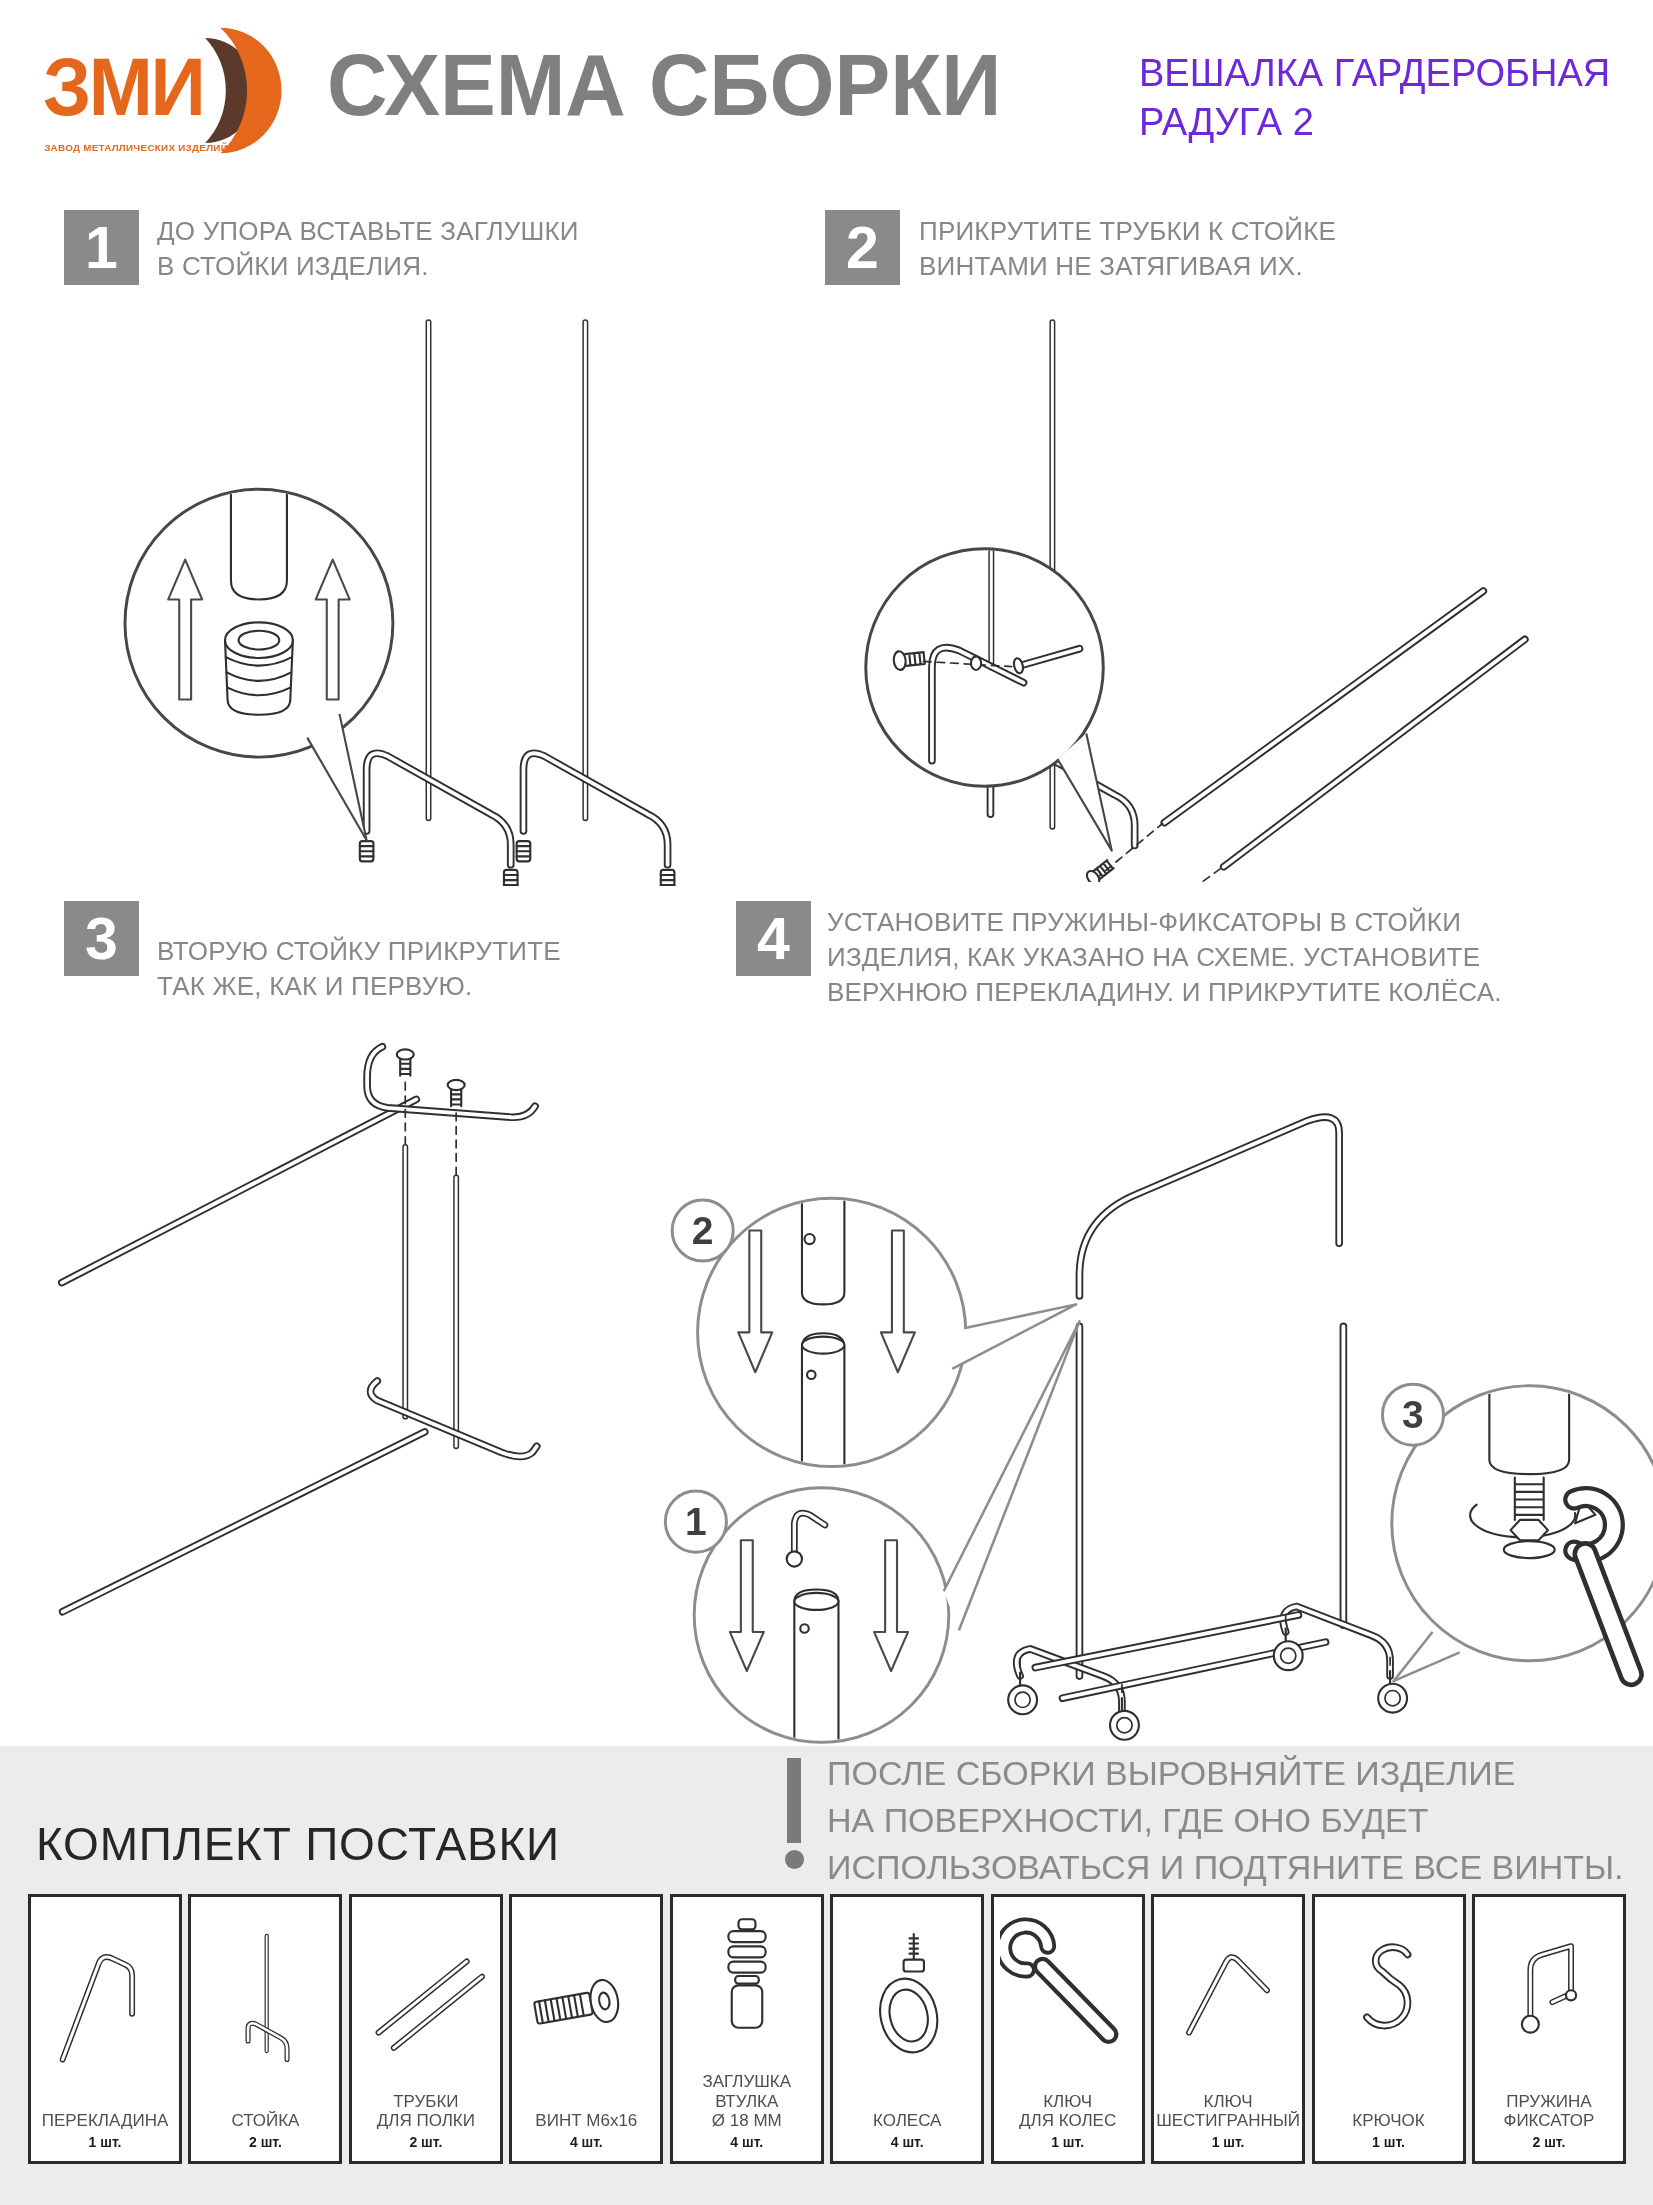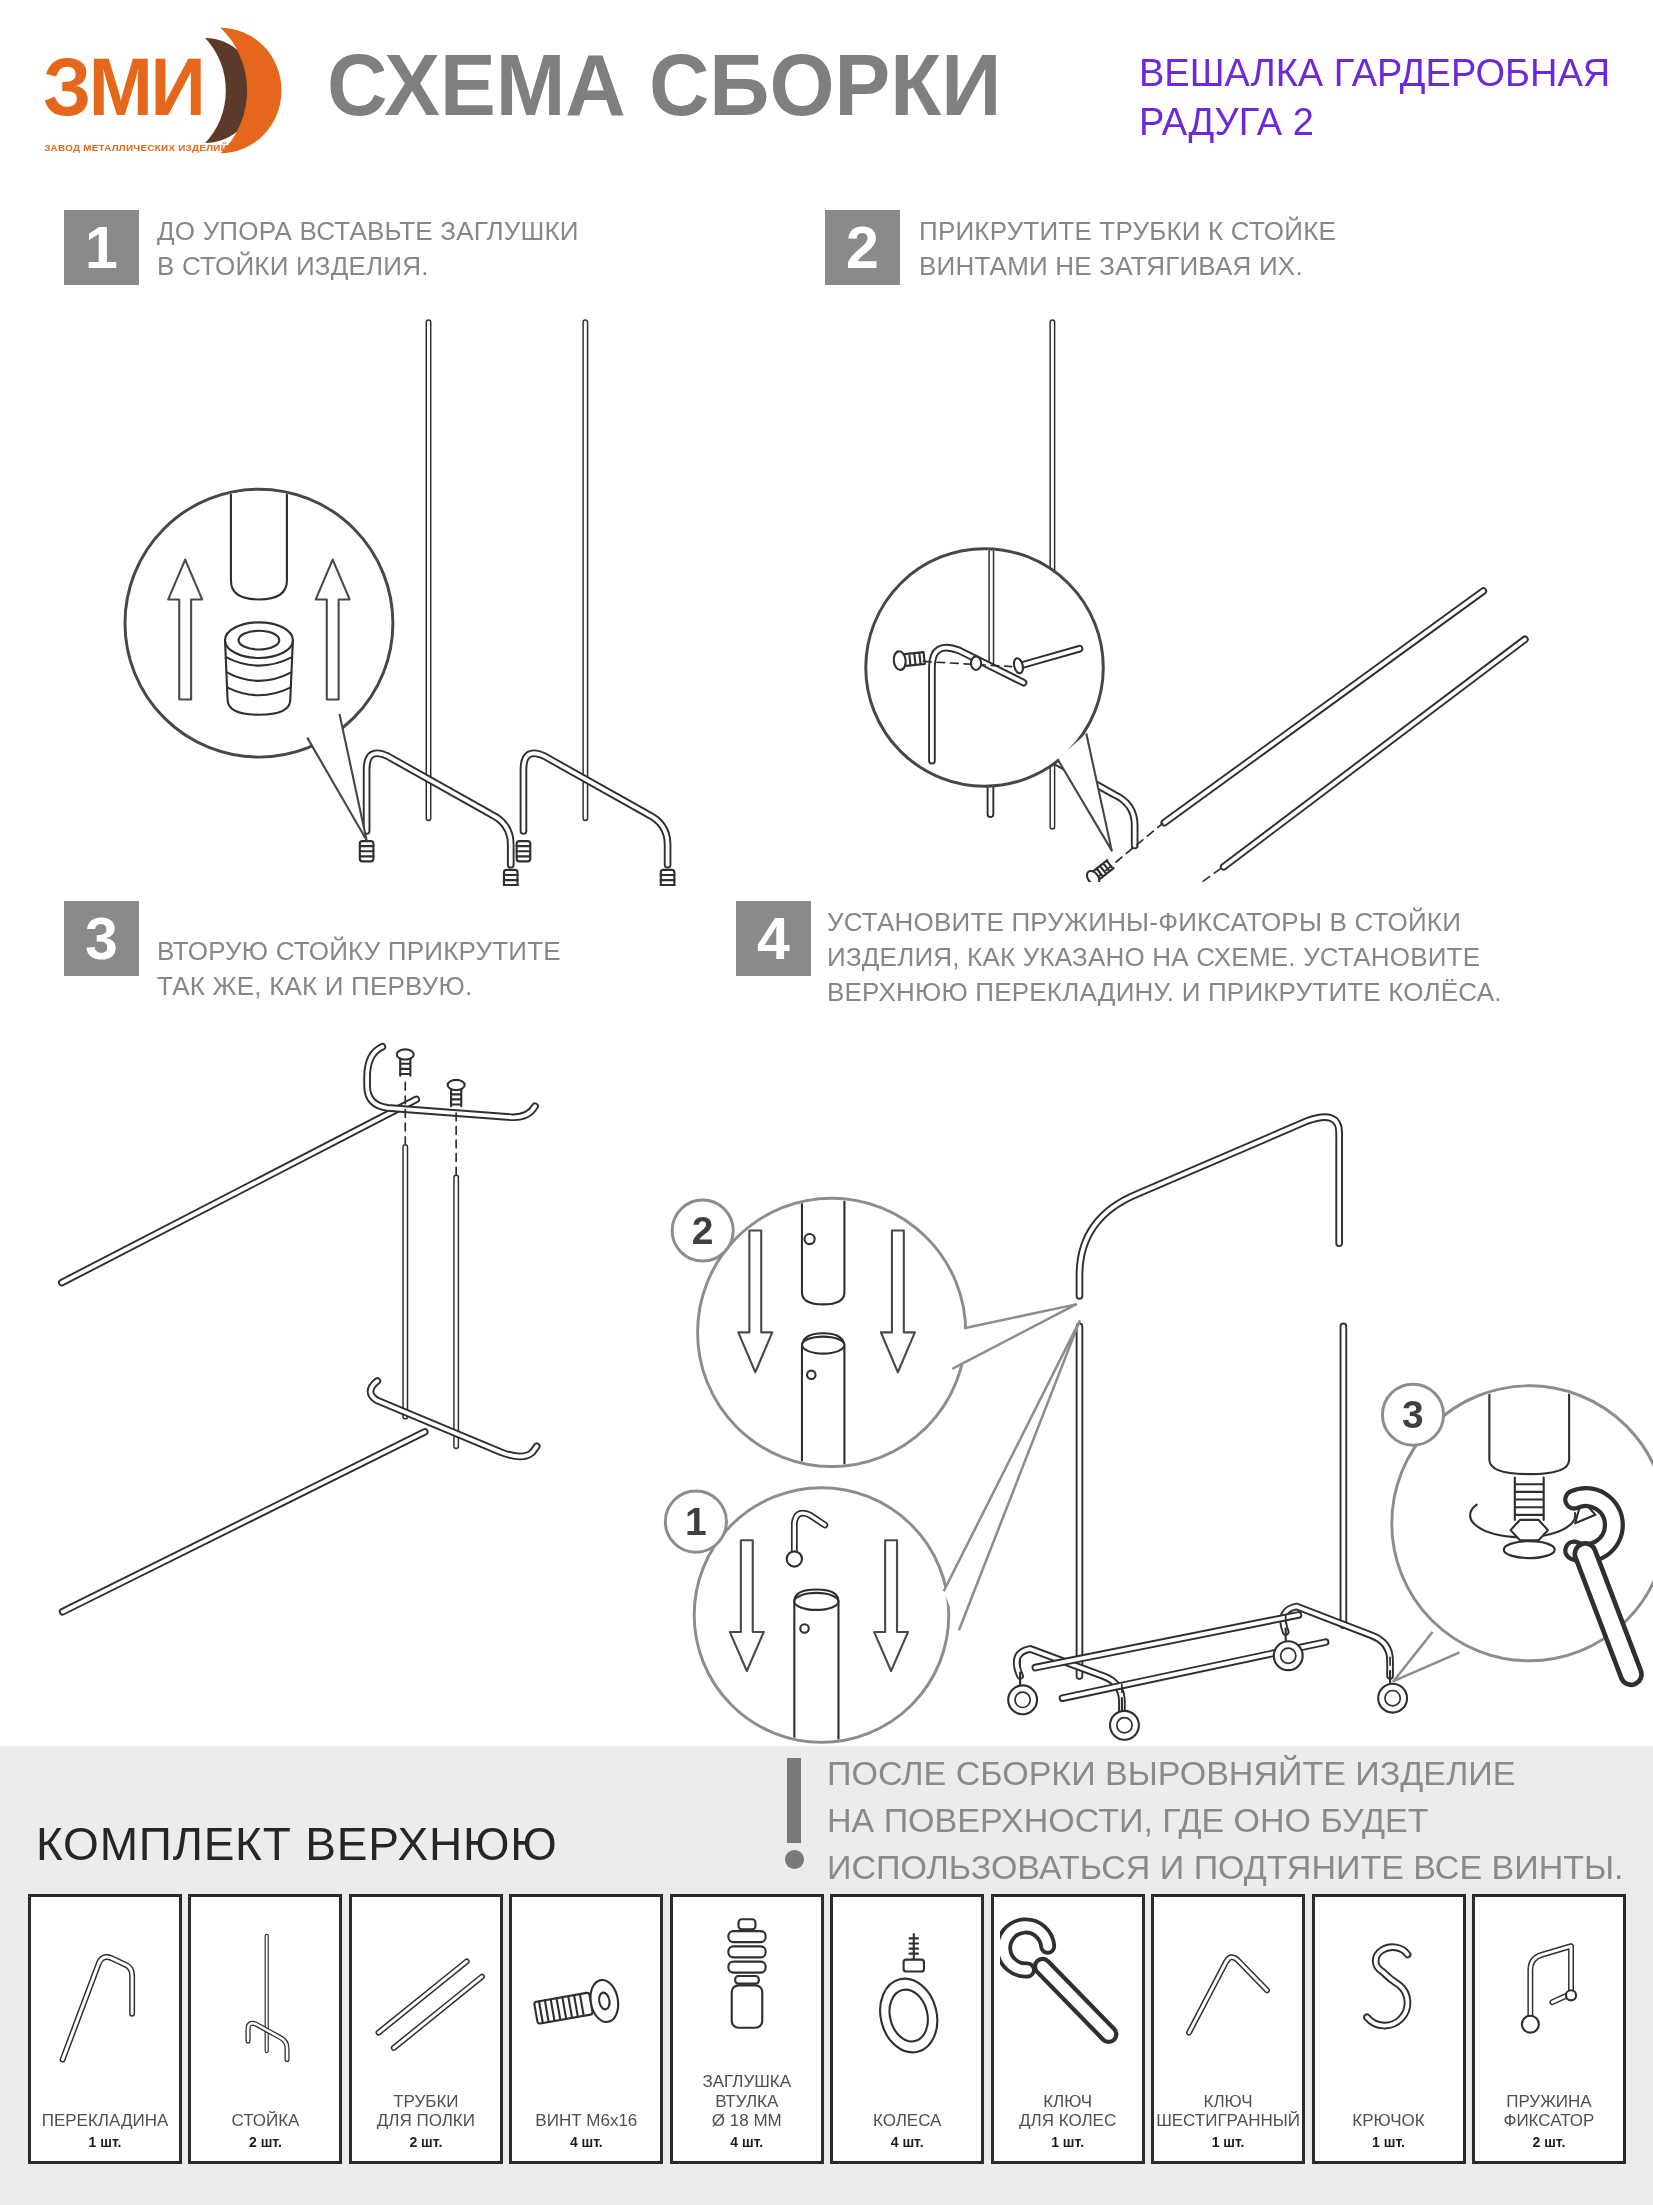--- a/index.html
+++ b/index.html
@@ -271,21 +271,21 @@
       <path d="M1115,492 A33,33 0 1 1 1115,552" fill="none" stroke="#2f2f2f" stroke-width="26" stroke-linecap="round"></path>
       <path d="M1115,492 A33,33 0 1 1 1115,552" fill="none" stroke="#fff" stroke-width="16" stroke-linecap="round"></path>
       <path d="M1128,556 L1182,698" fill="none" stroke="#2f2f2f" stroke-width="30" stroke-linecap="round"></path>
       <path d="M1128,556 L1182,698" fill="none" stroke="#fff" stroke-width="19" stroke-linecap="round"></path>
     </g>
     <circle class="mag4" cx="925" cy="392" r="36"></circle>
     <text class="callnum" x="925" y="392" text-anchor="middle" dominant-baseline="central">3</text>
   </svg>
 
   <div class="abs" id="band"></div>
-  <div class="abs" id="package-heading">КОМПЛЕКТ ВЕРХНЮЮ</div>
+  <div class="abs" id="package-heading">КОМПЛЕКТ ПОСТАВКИ</div>
   <div class="abs" id="excl-bar"></div>
   <div class="abs" id="excl-dot"></div>
   <div class="abs prelines" id="notice">ПОСЛЕ СБОРКИ ВЫРОВНЯЙТЕ ИЗДЕЛИЕ
 НА ПОВЕРХНОСТИ, ГДЕ ОНО БУДЕТ
 ИСПОЛЬЗОВАТЬСЯ И ПОДТЯНИТЕ ВСЕ ВИНТЫ.</div>
 
   <div class="abs" id="parts-row">
 
     <div class="pbox">
       <div class="picon">

